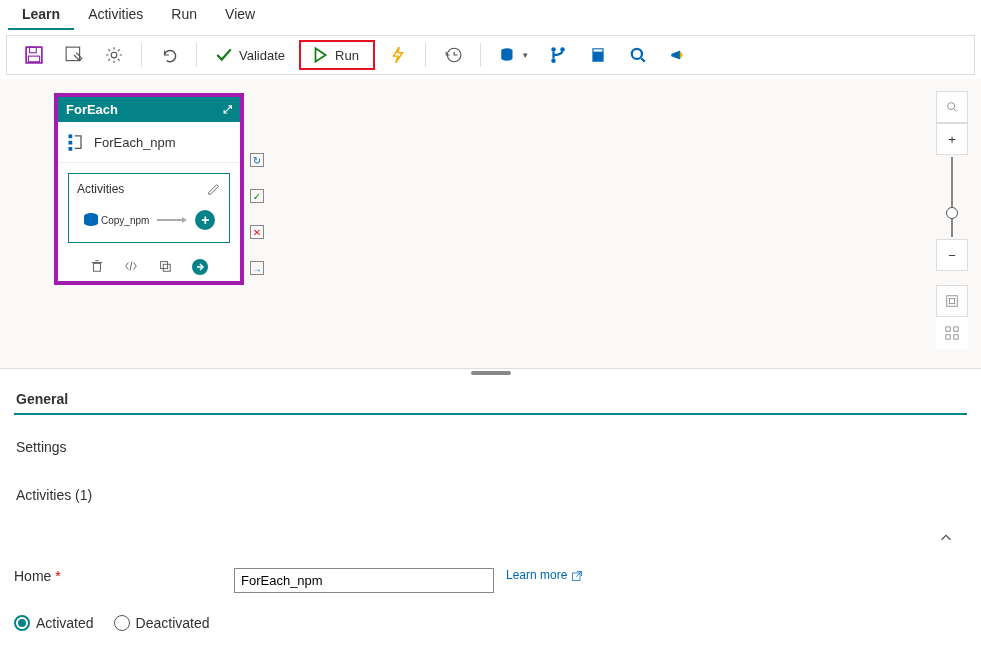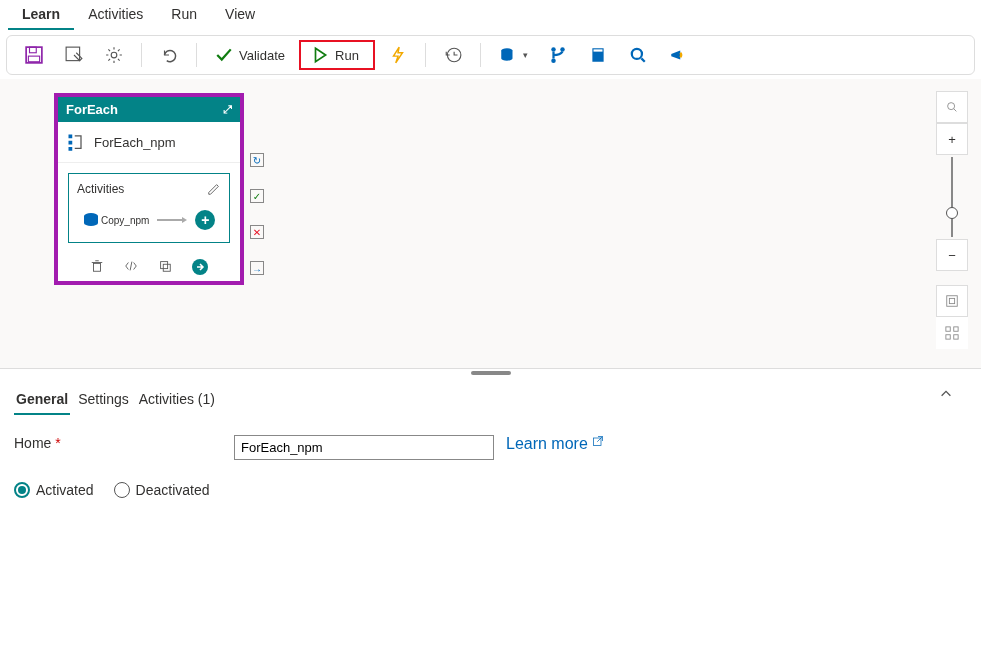--- a/index.html
+++ b/index.html
@@ -1,20 +1,20 @@
 <!DOCTYPE html>
 <html><head>
 <meta charset="utf-8">
 <style>
 * { box-sizing: border-box; margin: 0; padding: 0; }
 body { font-family: "Segoe UI", sans-serif; font-size: 13px; color: #323130; background: #fff; width: 981px; height: 666px; overflow: hidden; }
 .tabs { display: flex; gap: 0; padding: 0 8px; border-bottom: 1px solid transparent; }
 .tab { padding: 6px 14px; cursor: pointer; border-bottom: 2px solid transparent; font-size: 14px; }
 .tab.active { border-bottom: 2px solid #038387; font-weight: 600; }
-.toolbar { display: flex; align-items: center; gap: 6px; padding: 6px 10px; border: 1px solid #ddd; margin: 4px 6px 0 6px; height: 40px; border-radius: 6px; }
+.toolbar { display: flex; align-items: center; gap: 6px; padding: 6px 10px; border: 1px solid #ddd; margin: 4px 6px 0 6px; height: 40px; border-radius: 0; }
 .tb-btn { display: flex; align-items: center; gap: 6px; padding: 4px 8px; cursor: pointer; height: 30px; }
 .tb-btn svg, .icon-svg { width: 18px; height: 18px; }
 .tb-sep { width: 1px; height: 24px; background: #ddd; margin: 0 4px; }
 .run-highlight { border: 2px solid #e81123; padding: 2px 14px 2px 10px; }
 .canvas-area { position: relative; height: 290px; background: #faf9f8; border-bottom: 1px solid #ddd; margin-top:4px; }
 .foreach-card { position: absolute; left: 54px; top: 14px; width: 190px; border: 4px solid #a21caf; background: #fff; }
 .fe-header { background: #038387; color: #fff; padding: 5px 8px; font-size: 13px; font-weight: 600; display: flex; justify-content: space-between; align-items: center; }
 .fe-name { display: flex; align-items: center; gap: 8px; padding: 10px 8px; border-bottom: 1px solid #eee; font-size:13px;}
 .fe-activities { border: 1px solid #038387; margin: 10px; padding: 8px 8px 12px 8px; position:relative;}
 .fe-act-head { display: flex; justify-content: space-between; font-size: 12px; margin-bottom: 14px; }
@@ -22,31 +22,31 @@
 .copy-node { display:flex; flex-direction:row; align-items:center; font-size:10px; }
 .add-circle { width: 20px; height: 20px; border-radius: 50%; background: #038387; color: #fff; display: flex; align-items: center; justify-content: center; font-weight: bold; font-size: 14px; }
 .fe-footer { display: flex; justify-content: center; gap: 20px; padding: 6px 0; }
 .side-tools { position: absolute; left: 250px; top: 74px; display: flex; flex-direction: column; gap: 22px; }
 .side-tools div { width: 14px; height: 14px; border:1px solid #888; font-size:10px; display:flex;align-items:center;justify-content:center;}
 .zoom-rail { position: absolute; right: 12px; top: 12px; width: 34px; display: flex; flex-direction: column; align-items: center; gap: 0; }
 .zoom-box { width: 32px; height: 32px; border: 1px solid #ddd; display: flex; align-items:center; justify-content:center; background:#fff; cursor:pointer;}
 .zoom-track { width: 2px; height: 80px; background: #888; position:relative; margin: 2px 0;}
 .zoom-handle { position:absolute; top:50px; left:-5px; width:12px;height:12px;border:1px solid #555; border-radius:50%; background:#fff;}
 .drag-handle { width: 40px; height:4px; background:#888; margin: 2px auto; border-radius:2px;}
-.panel-tabs { display:flex; gap:6px; padding: 10px 14px 0 14px; border-bottom: none;}
+.panel-tabs { display:flex; gap:20px; padding: 10px 14px 0 14px; border-bottom: none; flex-direction: column;}
 .panel-tab { padding: 4px 2px 6px 2px; cursor:pointer; font-size:14px; border-bottom: 2px solid transparent;}
 .panel-tab.active { border-bottom: 2px solid #038387; font-weight:600;}
 .panel-collapse { margin-left:auto; cursor:pointer; padding-right:14px;}
 .form { padding: 20px 14px; }
 .form-row { display:flex; align-items:flex-start; margin-bottom: 22px; }
 .form-label { width: 220px; font-size:14px;}
 .req { color:#c00; }
 .form-input { width: 260px; border:1px solid #888; padding:4px 6px; font-size:13px;}
 .form-ta { width:260px; height:52px; border:1px solid #888; resize: both; padding:4px 6px; font-size:13px;}
-.learn-more { margin-left:12px; color:#0067b8; font-size:16px; cursor:pointer; display:flex; align-items:flex-start; gap:4px;}
+.learn-more { margin-left:12px; color:#0067b8; font-size:12px; cursor:pointer; display:flex; align-items:flex-end; gap:4px;}
 .radio-row { display:flex; gap:20px; align-items:center;}
 .radio { display:flex; align-items:center; gap:6px; font-size:14px;}
 .radio .circ { width:16px;height:16px;border:1px solid #555;border-radius:50%; display:flex;align-items:center;justify-content:center;}
 .radio.sel .circ { border:2px solid #038387;}
 .radio.sel .dot { width:8px;height:8px;background:#038387;border-radius:50%;}
 .info-icon { font-size:11px; border:1px solid #888; border-radius:50%; width:13px;height:13px; display:inline-flex; align-items:center;justify-content:center; margin-left:4px;}
 .arrow-line { width: 30px; height:10px; display:flex;align-items:center;}
 .arrow-line svg{width:30px;height:10px;}
 </style>
 </head>

